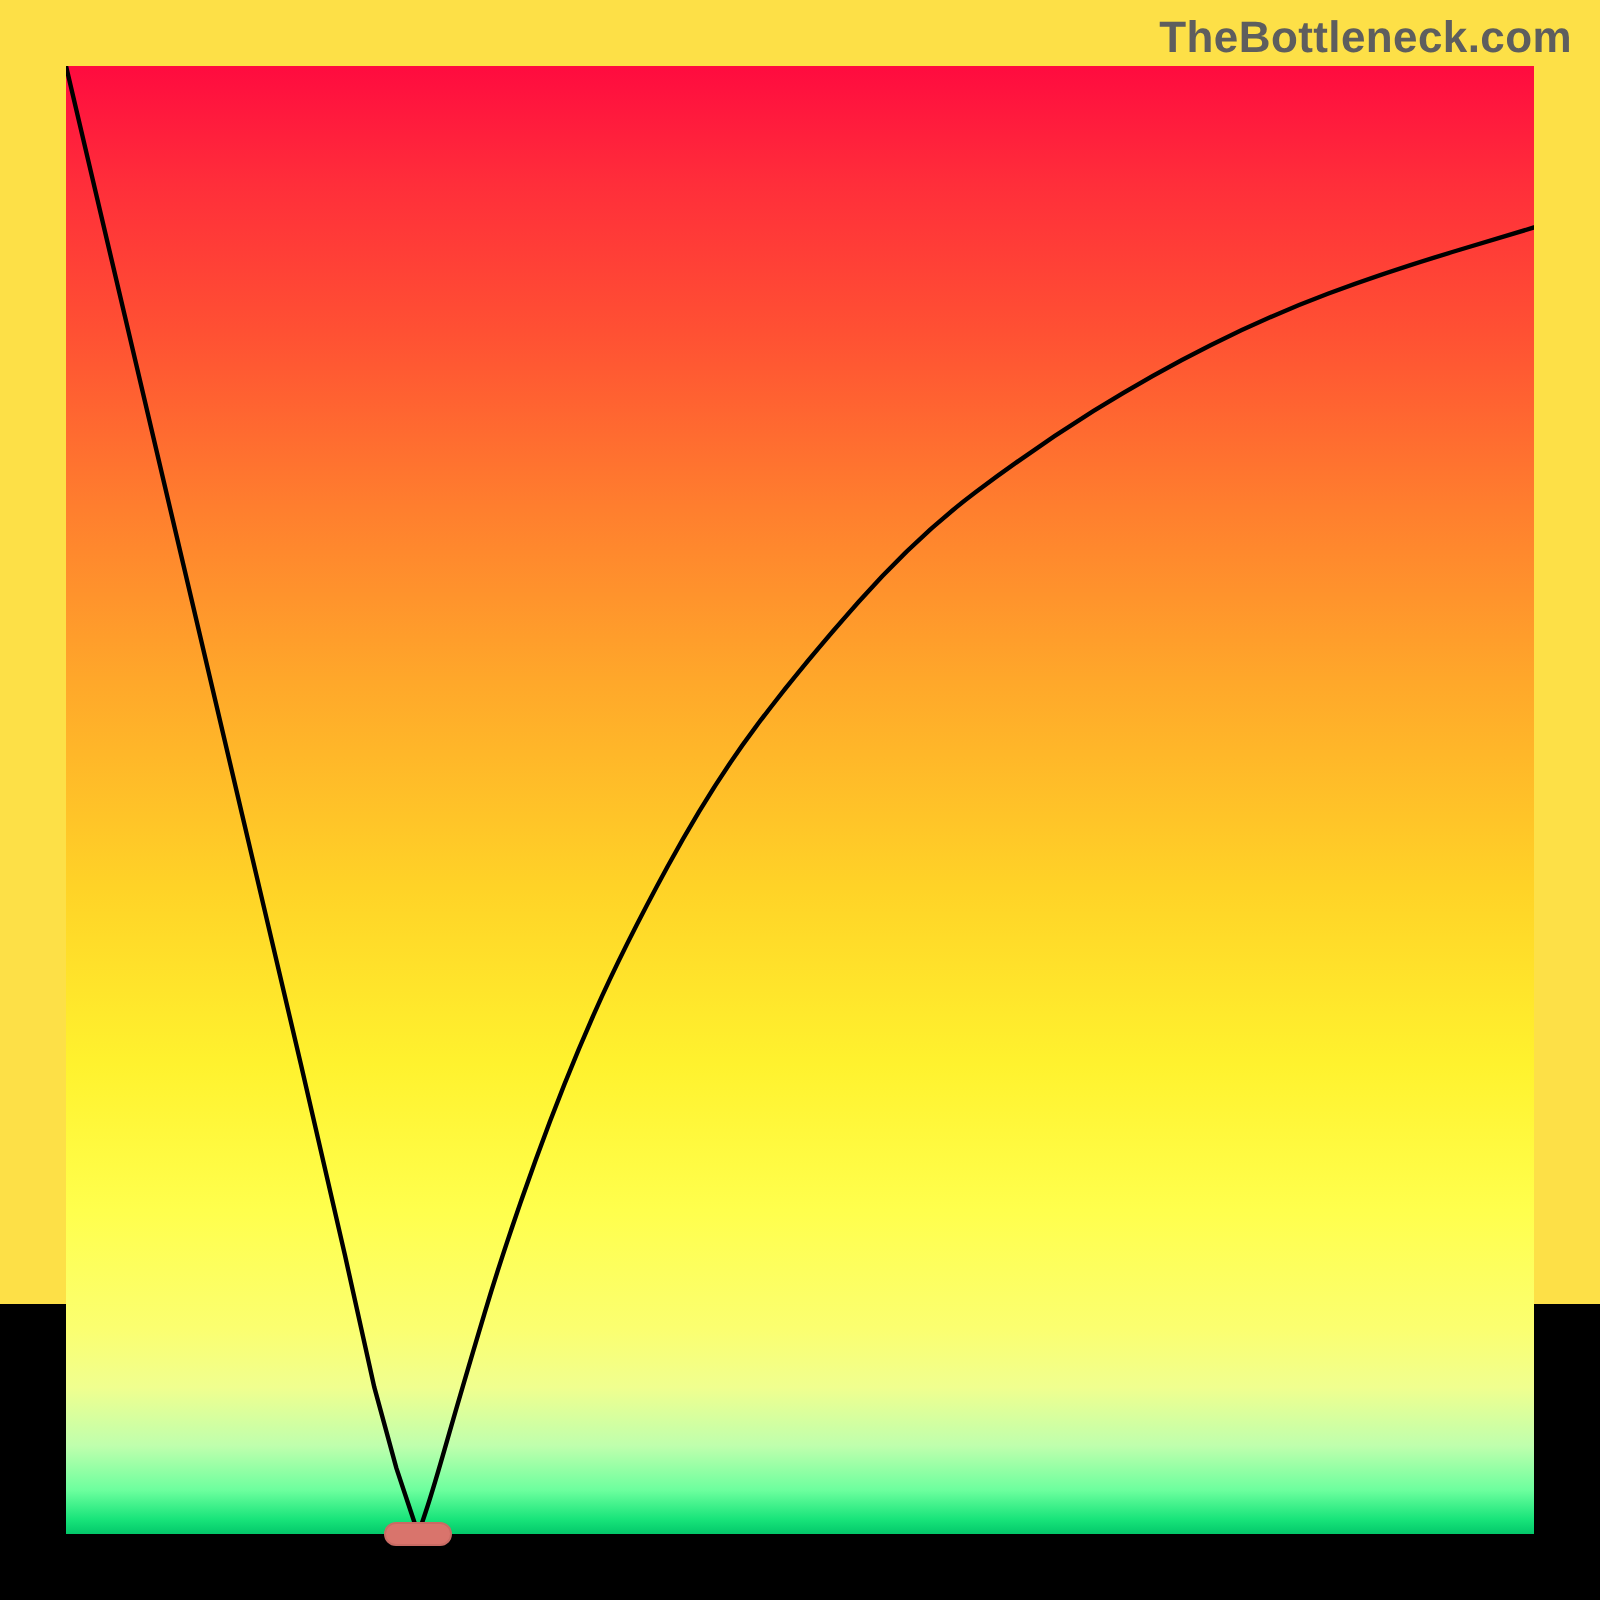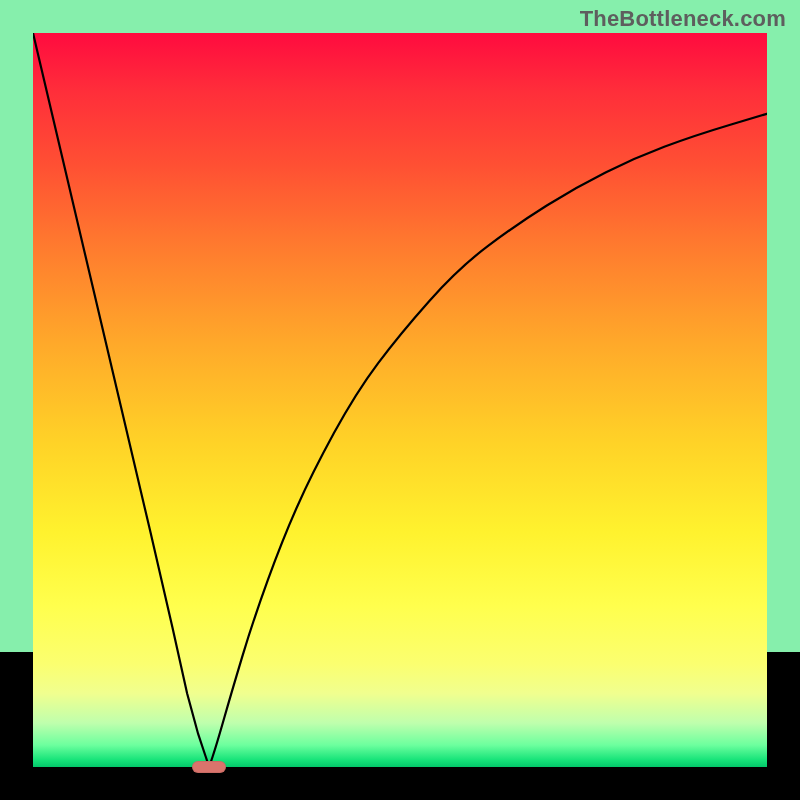--- a/index.html
+++ b/index.html
@@ -8,21 +8,21 @@
     width: 800px;
     height: 800px;
     overflow: hidden;
     background: #000;
     font-family: Arial, Helvetica, sans-serif;
   }
   .frame {
     position: relative;
     width: 800px;
     height: 652px;
-    background: #86efac;
+    background: #fde047;
   }
   .plot-area {
     position: absolute;
     left: 33px;
     top: 33px;
     width: 734px;
     height: 734px;
     
     background: linear-gradient(to bottom,
       #ff0b3f 0%,

